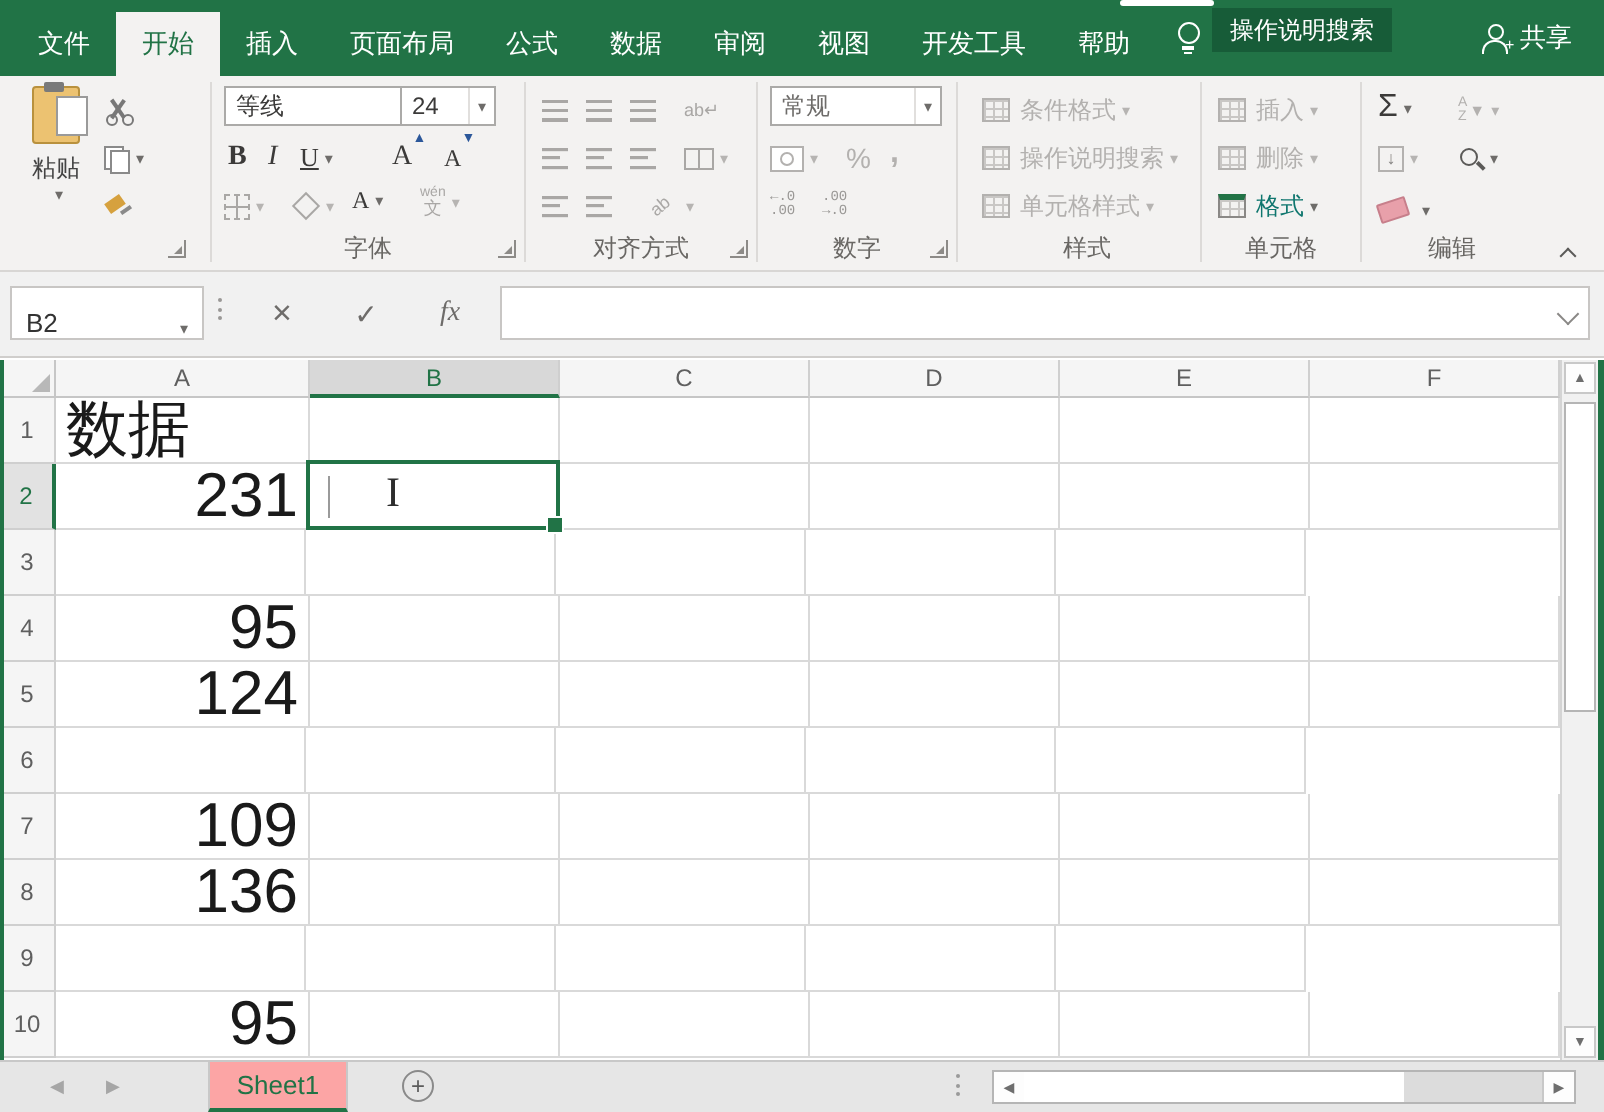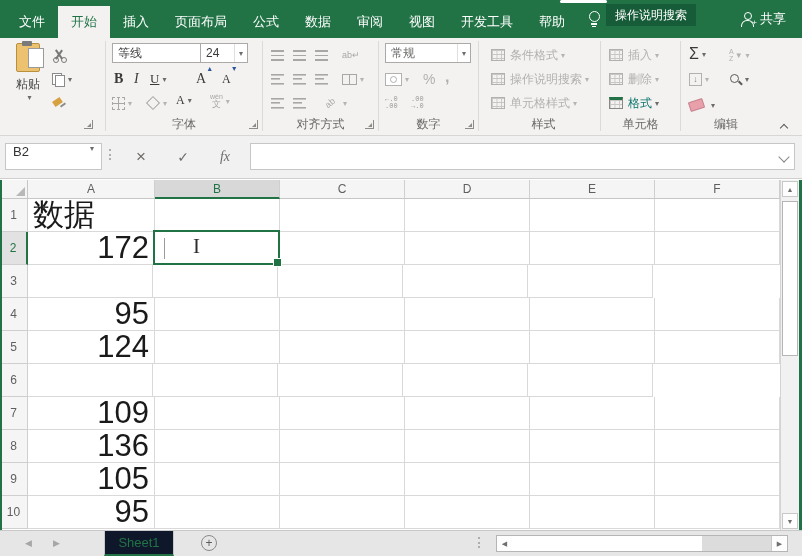--- a/index.html
+++ b/index.html
@@ -90,21 +90,21 @@
   .sortic .ar{font-size:8px;color:#b3b1af;margin-left:1px;}
   .filldown{width:13px;height:13px;border:1px solid #b3b1af;font-size:9px;color:#8a8886;display:flex;align-items:center;justify-content:center;box-sizing:border-box;}
   .searchic{position:relative;width:13px;height:13px;}
   .searchic u{position:absolute;left:1px;top:1px;width:7px;height:7px;border:1.5px solid #5b5a58;border-radius:50%;}
   .searchic i{position:absolute;left:9px;top:9px;width:5px;height:1.6px;background:#5b5a58;transform:rotate(45deg);}
   .eraser{width:13px;height:8px;background:#e8a0aa;border:1px solid #c77f8b;transform:rotate(-18deg);border-radius:1px;}
   .collapse{position:absolute;left:780px;top:84px;width:8px;height:8px;}
   .collapse:before{content:"";position:absolute;left:1px;top:3px;width:5px;height:5px;border-top:1.6px solid #5b5a58;border-left:1.6px solid #5b5a58;transform:rotate(45deg);}
   
   .fbar{position:absolute;left:0;top:136px;width:802px;height:43px;background:#f1f1f1;border-bottom:1px solid #d0cecc;box-sizing:border-box;}
-  .namebox{position:absolute;left:5px;top:7px;width:97px;height:27px;background:#fff;border:1px solid #c8c6c4;display:flex;align-items:flex-start;font-size:13px;color:#333;padding-left:7px;box-sizing:border-box;}
+  .namebox{position:absolute;left:5px;top:7px;width:97px;height:27px;background:#fff;border:1px solid #c8c6c4;display:flex;align-items:flex-end;font-size:13px;color:#333;padding-left:7px;box-sizing:border-box;}
   .namebox .nc{margin-left:auto;padding-right:7px;font-size:8px;color:#6e6c6a;}
   .fdots{position:absolute;left:109px;top:13px;display:flex;flex-direction:column;gap:2.5px;}
   .fdots i{width:2px;height:2px;background:#9a9896;border-radius:50%;}
   .fbtn{position:absolute;top:7px;height:27px;width:30px;display:flex;align-items:center;justify-content:center;font-size:14px;color:#6e6c6a;}
   .fx{font-family:"Liberation Serif",serif;font-style:italic;font-size:14px;}
   .finput{position:absolute;left:250px;top:7px;width:545px;height:27px;background:#fff;border:1px solid #c8c6c4;box-sizing:border-box;}
   .fchev{position:absolute;right:6px;top:9px;width:7px;height:7px;border-right:1.5px solid #8a8886;border-bottom:1.5px solid #8a8886;transform:rotate(45deg);}
   
   .gridwrap{position:absolute;left:0;top:180px;width:780px;height:350px;background:#fff;overflow:hidden;}
   .colrow{display:flex;height:19px;}
@@ -123,21 +123,21 @@
   .ibeam{position:absolute;left:38px;top:2px;font-family:"Liberation Serif",serif;font-size:21px;color:#2d2d2d;}
   
   .vscroll{position:absolute;left:780px;top:180px;width:19px;height:350px;background:#f1f1f1;border-left:1px solid #d4d4d4;box-sizing:border-box;}
   .sbtn{position:absolute;left:1px;width:16px;height:16px;background:#fdfdfd;border:1px solid #c8c8c8;box-sizing:border-box;display:flex;align-items:center;justify-content:center;font-size:7px;color:#6e6e6e;}
   .vthumb{position:absolute;left:1px;top:21px;width:16px;height:155px;background:#fff;border:1px solid #b5b5b5;box-sizing:border-box;}
   .greenedge-l{position:absolute;left:0;top:180px;width:2px;height:350px;background:#217346;}
   .greenedge-r{position:absolute;left:799px;top:180px;width:3px;height:350px;background:#217346;}
   
   .tabstrip{position:absolute;left:0;top:530px;width:802px;height:26px;background:#e6e6e6;border-top:1px solid #c8c8c8;box-sizing:border-box;}
   .navarr{position:absolute;top:7px;font-size:9px;color:#a6a6a6;}
-  .sheettab{position:absolute;left:104px;top:0;width:68px;height:23px;background:#0f172a;border-left:1px solid #c8c8c8;border-right:1px solid #c8c8c8;border-bottom:2px solid #217346;box-sizing:content-box;display:flex;align-items:center;justify-content:center;font-size:13px;color:#217346;}
+  .sheettab{position:absolute;left:104px;top:0;width:68px;height:23px;background:#fca5a5;border-left:1px solid #c8c8c8;border-right:1px solid #c8c8c8;border-bottom:2px solid #217346;box-sizing:content-box;display:flex;align-items:center;justify-content:center;font-size:13px;color:#217346;}
   .addsheet{position:absolute;left:201px;top:4px;width:16px;height:16px;border:1px solid #8a8a8a;border-radius:50%;color:#5b5b5b;font-size:12px;line-height:15px;text-align:center;box-sizing:border-box;}
   .tdots{position:absolute;left:478px;top:6px;display:flex;flex-direction:column;gap:2.5px;}
   .tdots i{width:2px;height:2px;background:#9a9a9a;border-radius:50%;}
   .hscroll{position:absolute;left:496px;top:4px;width:292px;height:17px;background:#dcdcdc;border:1px solid #b5b5b5;box-sizing:border-box;}
   .hbtn{position:absolute;top:0;width:15px;height:15px;background:#fdfdfd;display:flex;align-items:center;justify-content:center;font-size:7px;color:#6e6e6e;}
   .hbtn.l{left:0;border-right:1px solid #c8c8c8;}
   .hbtn.r{right:0;border-left:1px solid #c8c8c8;}
   .hthumb{position:absolute;left:15px;top:0;width:190px;height:15px;background:#fff;}
 </style>
 </head>
@@ -457,21 +457,21 @@
           <div class="rn">1</div>
           <div class="cell txt" style="width: 127px;">数据</div>
           <div class="cell" style="width: 125px;"></div>
           <div class="cell" style="width: 125px;"></div>
           <div class="cell" style="width: 125px;"></div>
           <div class="cell" style="width: 125px;"></div>
           <div class="cell" style="width: 125px;"></div>
         </div>
         <div class="grow">
           <div class="rn sel">2</div>
-          <div class="cell" style="width: 127px;">172</div>
+          <div class="cell" style="width: 127px;">231</div>
           <div class="cell" style="width: 125px;"></div>
           <div class="cell" style="width: 125px;"></div>
           <div class="cell" style="width: 125px;"></div>
           <div class="cell" style="width: 125px;"></div>
           <div class="cell" style="width: 125px;"></div>
         </div>
         <div class="grow">
           <div class="rn">3</div>
           <div class="cell" style="width: 125px;"></div>
           <div class="cell" style="width: 125px;"></div>
@@ -518,21 +518,20 @@
           <div class="rn">8</div>
           <div class="cell" style="width: 127px;">136</div>
           <div class="cell" style="width: 125px;"></div>
           <div class="cell" style="width: 125px;"></div>
           <div class="cell" style="width: 125px;"></div>
           <div class="cell" style="width: 125px;"></div>
           <div class="cell" style="width: 125px;"></div>
         </div>
         <div class="grow">
           <div class="rn">9</div>
-          <div class="cell" style="width: 127px;">105</div>
           <div class="cell" style="width: 125px;"></div>
           <div class="cell" style="width: 125px;"></div>
           <div class="cell" style="width: 125px;"></div>
           <div class="cell" style="width: 125px;"></div>
           <div class="cell" style="width: 125px;"></div>
         </div>
         <div class="grow">
           <div class="rn">10</div>
           <div class="cell" style="width: 127px;">95</div>
           <div class="cell" style="width: 125px;"></div>

